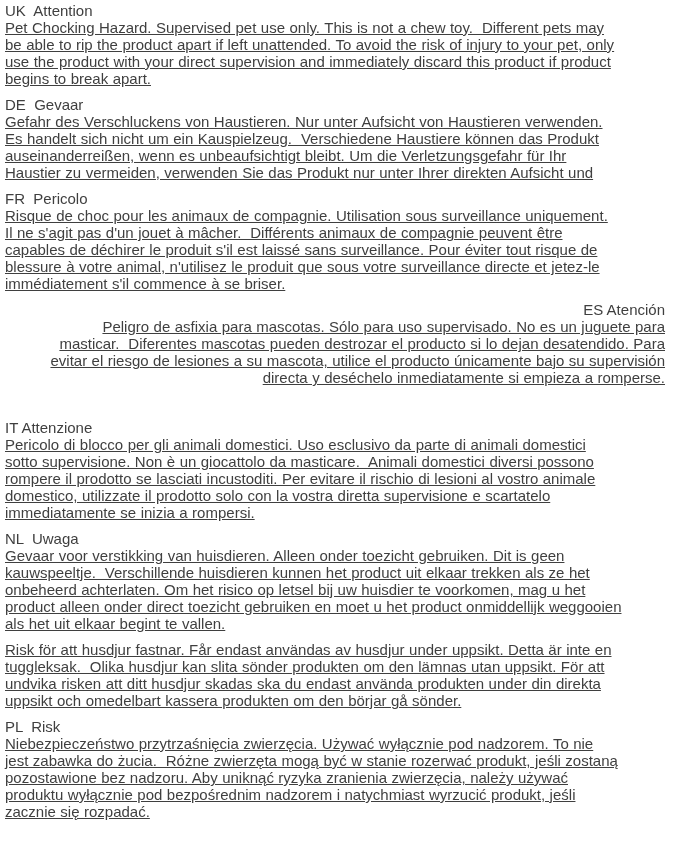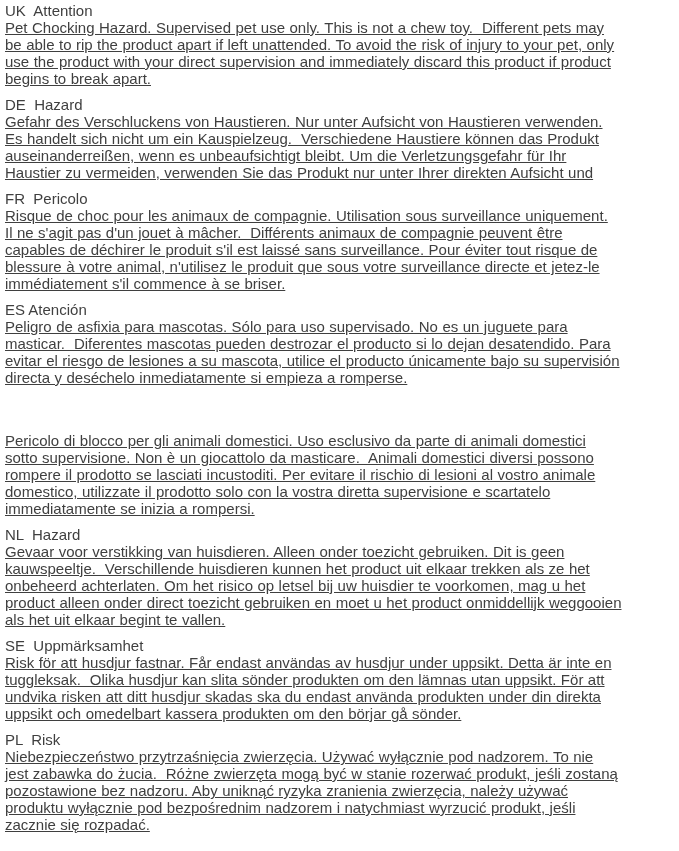--- a/index.html
+++ b/index.html
@@ -19,21 +19,22 @@
   }
   .doc {
     padding: 2px 14px 0 5px;
     box-sizing: border-box;
     width: 679px;
   }
   .section {
     margin: 0 0 9px 0;
   }
   .section.gap-large {
-    margin-bottom: 46px;
+    margin-bottom: 33px;
+    text-align: right;
   }
   .heading {
     white-space: pre-wrap;
   }
   .body {
     white-space: pre-wrap;
     word-spacing: 0.3px;
     text-decoration: underline;
   }
 </style>
@@ -44,21 +45,21 @@
 
   <div class="section">
     <div class="heading">UK  Attention</div>
     <div class="body">Pet Chocking Hazard. Supervised pet use only. This is not a chew toy.  Different pets may
 be able to rip the product apart if left unattended. To avoid the risk of injury to your pet, only
 use the product with your direct supervision and immediately discard this product if product
 begins to break apart.</div>
   </div>
 
   <div class="section">
-    <div class="heading">DE  Hazard</div>
+    <div class="heading">DE  Gevaar</div>
     <div class="body">Gefahr des Verschluckens von Haustieren. Nur unter Aufsicht von Haustieren verwenden.
 Es handelt sich nicht um ein Kauspielzeug.  Verschiedene Haustiere können das Produkt
 auseinanderreißen, wenn es unbeaufsichtigt bleibt. Um die Verletzungsgefahr für Ihr
 Haustier zu vermeiden, verwenden Sie das Produkt nur unter Ihrer direkten Aufsicht und</div>
   </div>
 
   <div class="section">
     <div class="heading">FR  Pericolo</div>
     <div class="body">Risque de choc pour les animaux de compagnie. Utilisation sous surveillance uniquement.
 Il ne s'agit pas d'un jouet à mâcher.  Différents animaux de compagnie peuvent être
@@ -69,38 +70,38 @@
 
   <div class="section gap-large">
     <div class="heading">ES Atención</div>
     <div class="body">Peligro de asfixia para mascotas. Sólo para uso supervisado. No es un juguete para
 masticar.  Diferentes mascotas pueden destrozar el producto si lo dejan desatendido. Para
 evitar el riesgo de lesiones a su mascota, utilice el producto únicamente bajo su supervisión
 directa y deséchelo inmediatamente si empieza a romperse.</div>
   </div>
 
   <div class="section">
+    <div class="heading">IT Attenzione</div>
     <div class="body">Pericolo di blocco per gli animali domestici. Uso esclusivo da parte di animali domestici
 sotto supervisione. Non è un giocattolo da masticare.  Animali domestici diversi possono
 rompere il prodotto se lasciati incustoditi. Per evitare il rischio di lesioni al vostro animale
 domestico, utilizzate il prodotto solo con la vostra diretta supervisione e scartatelo
 immediatamente se inizia a rompersi.</div>
   </div>
 
   <div class="section">
-    <div class="heading">NL  Hazard</div>
+    <div class="heading">NL  Uwaga</div>
     <div class="body">Gevaar voor verstikking van huisdieren. Alleen onder toezicht gebruiken. Dit is geen
 kauwspeeltje.  Verschillende huisdieren kunnen het product uit elkaar trekken als ze het
 onbeheerd achterlaten. Om het risico op letsel bij uw huisdier te voorkomen, mag u het
 product alleen onder direct toezicht gebruiken en moet u het product onmiddellijk weggooien
 als het uit elkaar begint te vallen.</div>
   </div>
 
   <div class="section">
-    <div class="heading">SE  Uppmärksamhet</div>
     <div class="body">Risk för att husdjur fastnar. Får endast användas av husdjur under uppsikt. Detta är inte en
 tuggleksak.  Olika husdjur kan slita sönder produkten om den lämnas utan uppsikt. För att
 undvika risken att ditt husdjur skadas ska du endast använda produkten under din direkta
 uppsikt och omedelbart kassera produkten om den börjar gå sönder.</div>
   </div>
 
   <div class="section">
     <div class="heading">PL  Risk</div>
     <div class="body">Niebezpieczeństwo przytrzaśnięcia zwierzęcia. Używać wyłącznie pod nadzorem. To nie
 jest zabawka do żucia.  Różne zwierzęta mogą być w stanie rozerwać produkt, jeśli zostaną

